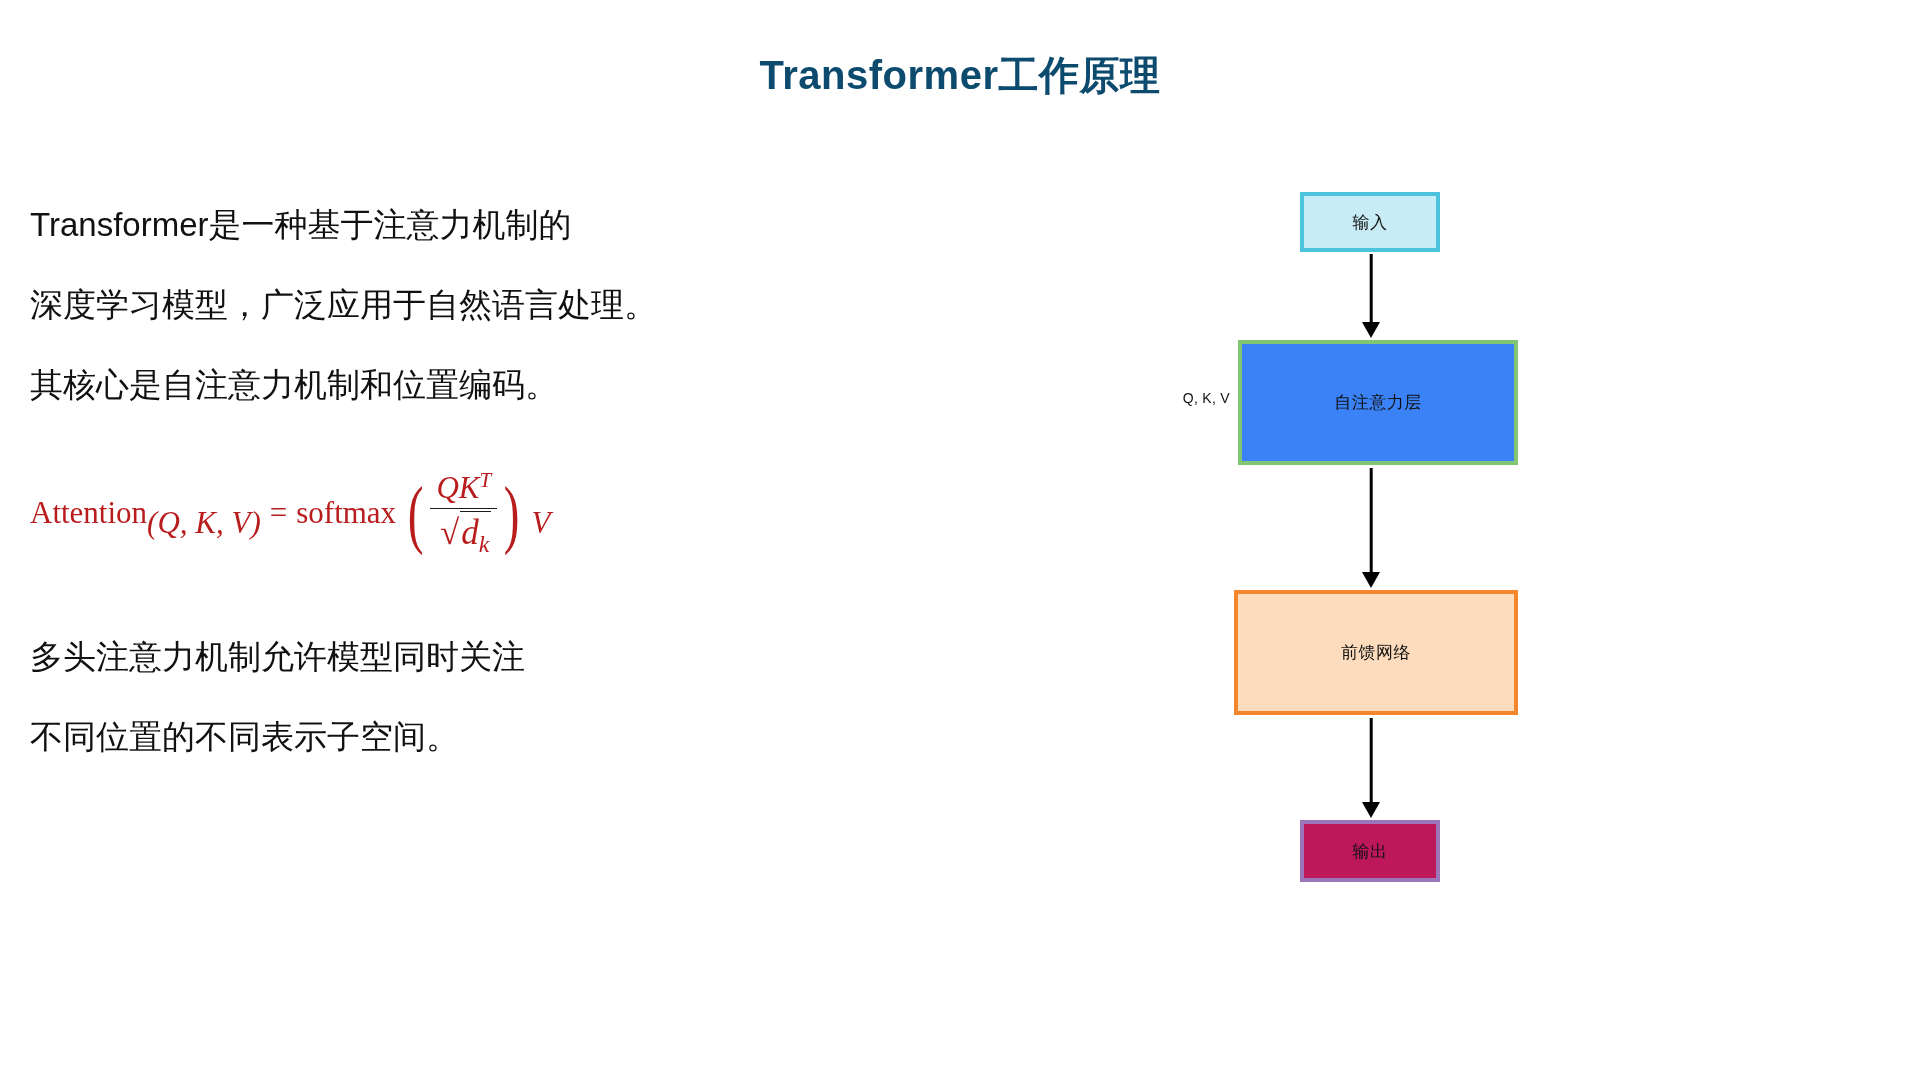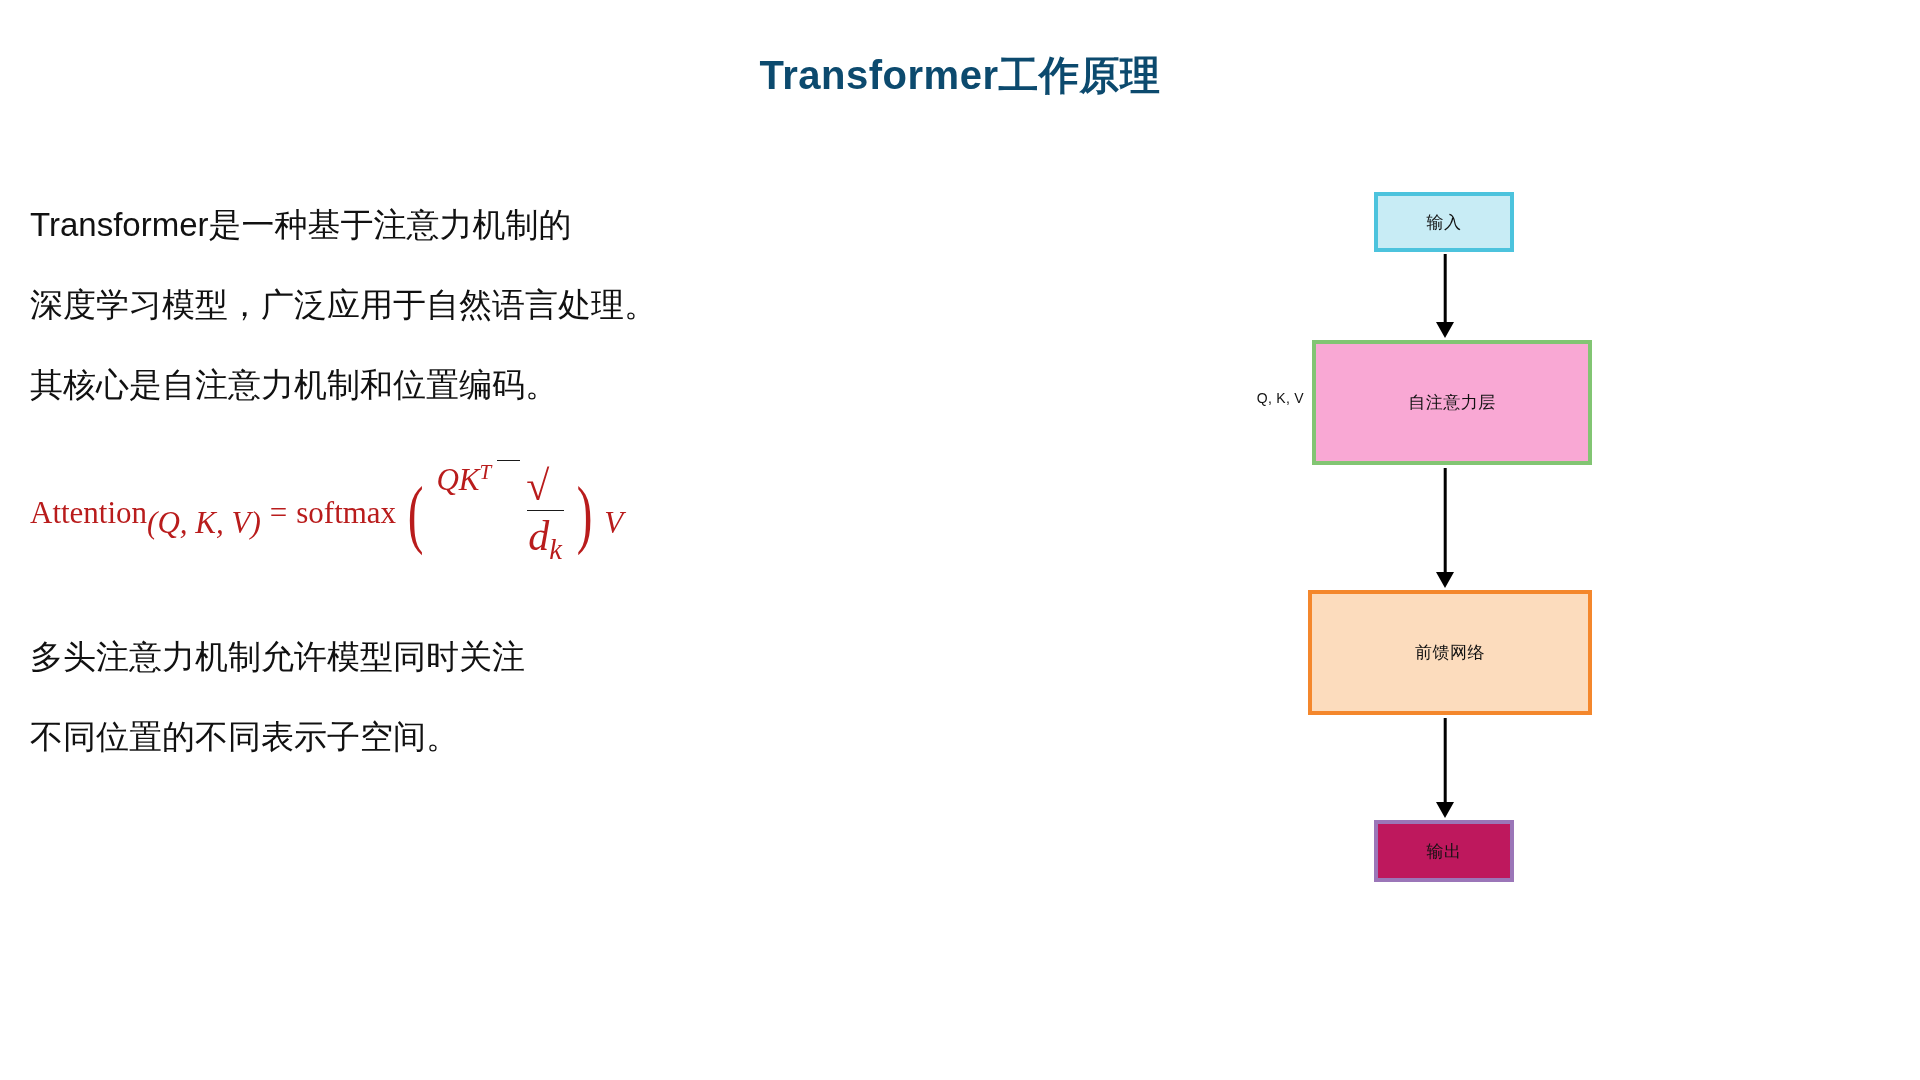--- a/index.html
+++ b/index.html
@@ -63,55 +63,55 @@
     font-size: 76px;
     font-family: "Liberation Serif", serif;
     line-height: 0.8;
     font-weight: 300;
     display: inline-block;
     transform: scaleX(0.62);
     margin: 0 -2px;
   }
   .frac {
     display: inline-flex;
-    flex-direction: row;
-    align-items: flex-start;
+    flex-direction: column;
+    align-items: flex-end;
     vertical-align: middle;
     margin: 0 4px;
   }
   .frac .num {
     font-style: italic;
     padding: 0 6px 2px 6px;
     font-size: 31px;
   }
   .frac .bar {
     width: 100%;
     height: 1.6px;
     background: #1a1a1a;
   }
   .frac .den {
     padding: 2px 6px 0 6px;
-    font-size: 42px;
+    font-size: 35px;
     font-style: italic;
   }
   .sup { font-size: 0.68em; vertical-align: super; font-style: italic; }
   .sub { font-size: 0.68em; vertical-align: sub; font-style: italic; }
   .radical {
     display: inline-block;
     border-top: 1.4px solid #1a1a1a;
     padding: 1px 2px 0 1px;
     margin-left: 1px;
   }
   .radical-sign { font-style: normal; }
   .spacer { display: inline-block; width: 9px; }
 
   
   #flow-diagram {
     position: absolute;
-    left: 1204px;
+    left: 1130px;
     top: 150px;
     width: 620px;
     height: 900px;
   }
   .flow-node {
     position: absolute;
     box-sizing: border-box;
     display: flex;
     align-items: center;
     justify-content: center;
@@ -232,21 +232,21 @@
     <span>输入</span>
   </div>
 
   <div class="flow-arrow" id="arrow-1">
     <span class="shaft" style="background: rgb(0, 0, 0);"></span>
     <span class="head" style="border-top-color: rgb(0, 0, 0);"></span>
   </div>
 
   <div id="label-qkv">Q, K, V</div>
 
-  <div class="flow-node" id="node-attention" style="background: #f9a8d4; border-color: rgb(130, 197, 115);">
+  <div class="flow-node" id="node-attention" style="background: #3b82f6; border-color: rgb(130, 197, 115);">
     <span>自注意力层</span>
   </div>
 
   <div class="flow-arrow" id="arrow-2">
     <span class="shaft" style="background: rgb(0, 0, 0);"></span>
     <span class="head" style="border-top-color: rgb(0, 0, 0);"></span>
   </div>
 
   <div class="flow-node" id="node-ffn" style="background: rgb(252, 220, 189); border-color: rgb(244, 135, 44); align-items: center;">
     <span>前馈网络</span>

